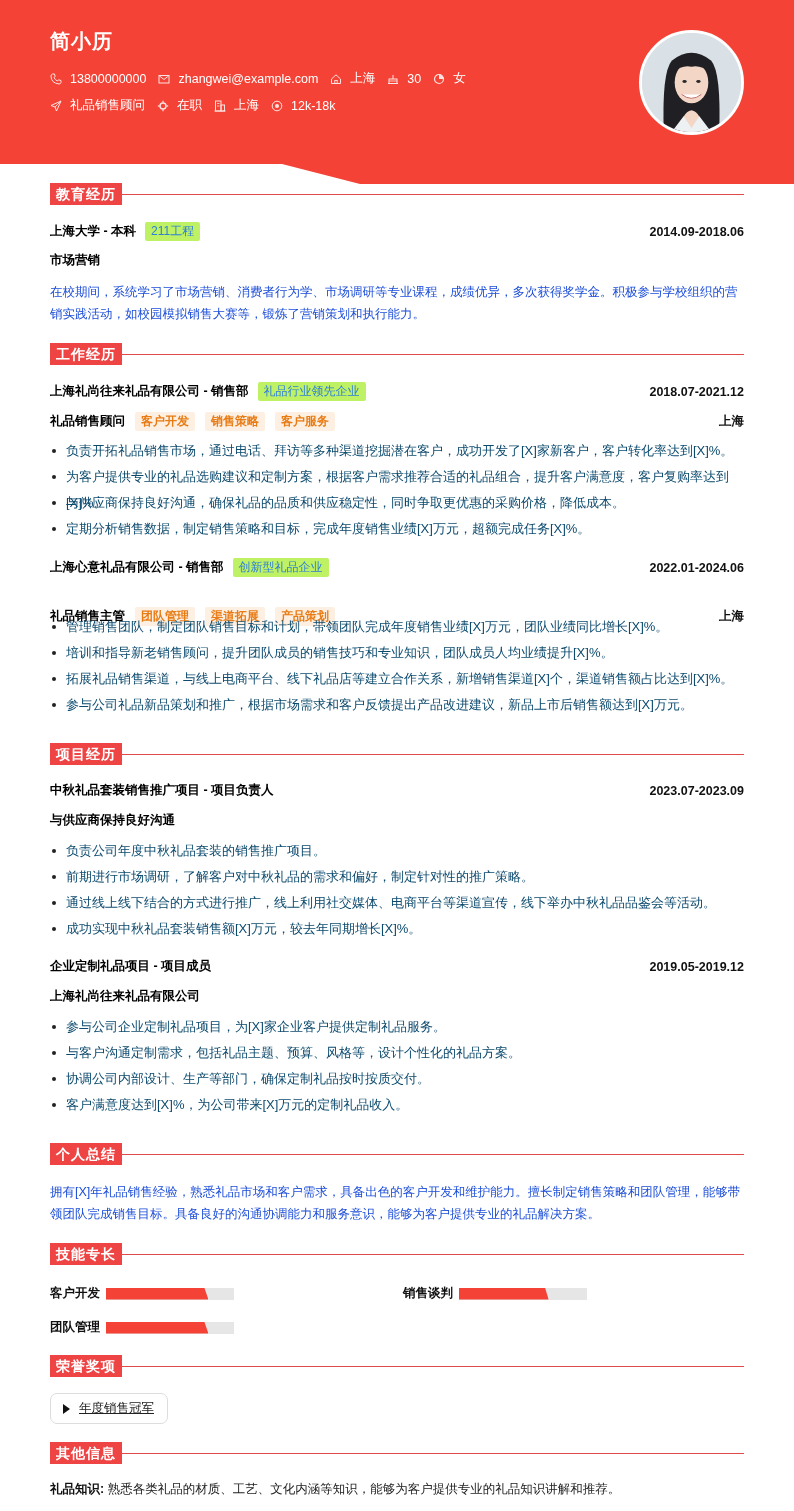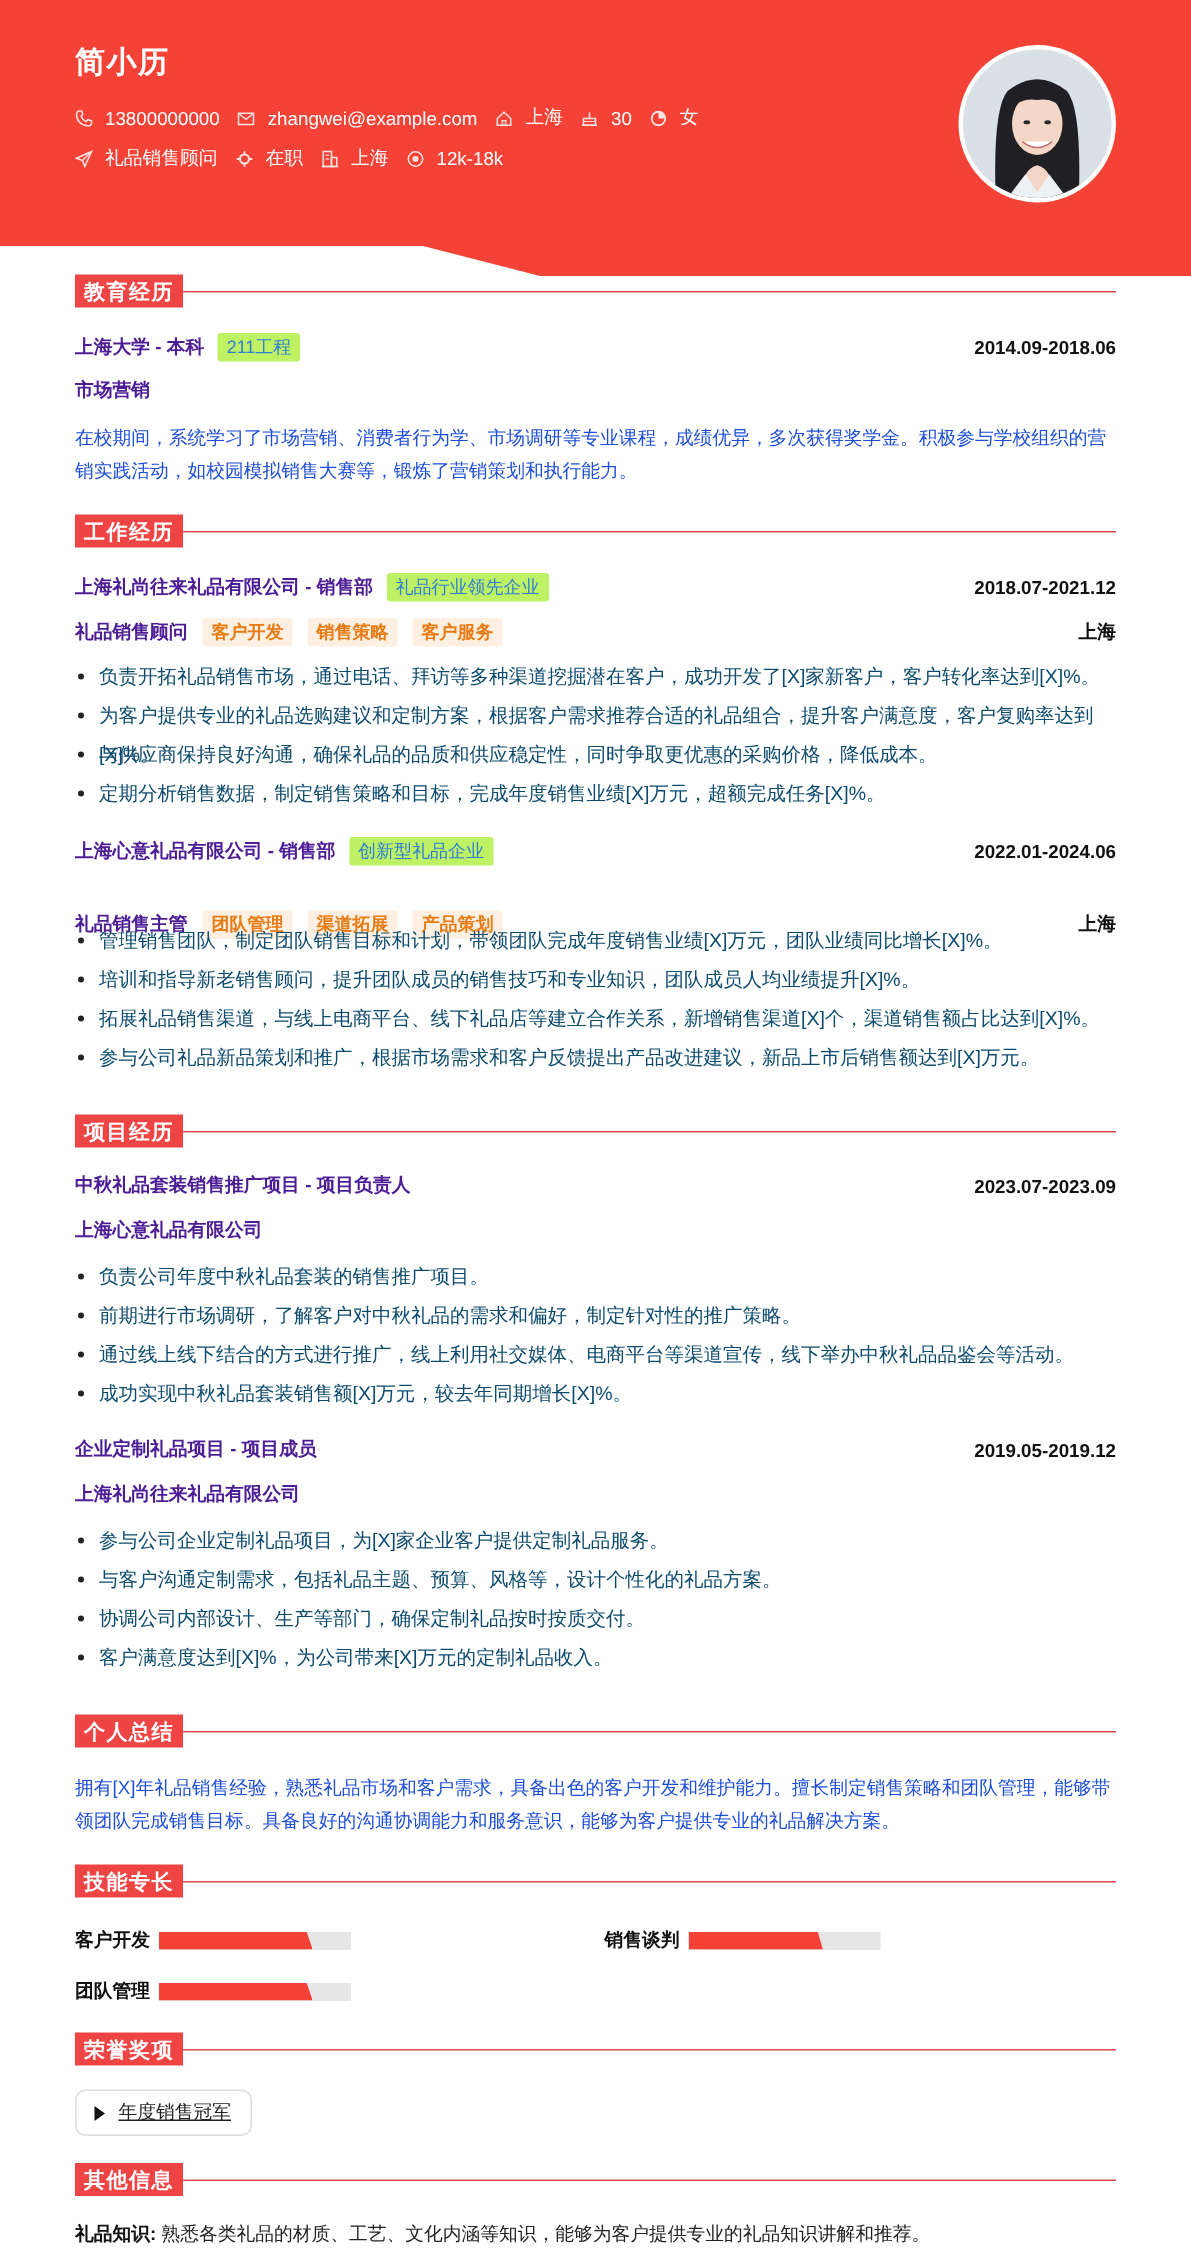--- a/index.html
+++ b/index.html
@@ -20,21 +20,21 @@
   .photo { position: absolute; left: 639px; top: 30px; width: 105px; height: 105px; border-radius: 50%; border: 3px solid #fff; overflow: hidden; background: #dfe5ea; }
   .photo svg { width: 100%; height: 100%; display: block; }
 
   
   .section-head { position: absolute; left: 50px; width: 694px; height: 22px; display: flex; align-items: center; }
   .section-head .label { background: #ef4444; color: #fff; font-size: 14px; font-weight: bold; padding: 0 6px; height: 22px; line-height: 22px; letter-spacing: 1px; }
   .section-head .line { flex: 1; height: 1px; background: #e04a4a; margin-left: 0; }
 
   .row { position: absolute; left: 50px; width: 694px; display: flex; align-items: center; justify-content: space-between; }
   .row .left { display: flex; align-items: center; }
-  .bold { font-weight: bold; font-size: 12.5px; color: #4c1d95; }
+  .bold { font-weight: bold; font-size: 12.5px; color: #000000; }
   .right { font-weight: bold; font-size: 12.5px; color: #111; }
   .tag-blue { background: #bef264; color: #2f7fd6; font-size: 12px; padding: 1px 6px; margin-left: 9px; border-radius: 2px; }
   .tag-orange { background: #fdf0e2; color: #e87b14; font-size: 12px; padding: 1px 6px; margin-left: 10px; border-radius: 2px; font-weight: bold; }
   .para { position: absolute; left: 50px; width: 694px; font-size: 12.5px; line-height: 22px; color: #1d4ed8; }
   ul.bullets { position: absolute; left: 50px; width: 694px; list-style: none; }
   ul.bullets li { position: relative; padding-left: 16px; height: 26px; line-height: 26px; font-size: 13px; color: #0c4a6e; }
   ul.bullets li::before { content: ""; position: absolute; left: 2px; top: 11px; width: 4px; height: 4px; background: #222; border-radius: 50%; }
 
   
   .skill { position: absolute; display: flex; align-items: center; }
@@ -241,21 +241,21 @@
   <div class="section-head" style="top:743px;">
     <span class="label">项目经历</span>
     <span class="line"></span>
   </div>
 
   <div class="row" style="top:782px;">
     <span class="bold">中秋礼品套装销售推广项目 - 项目负责人</span>
     <span class="right">2023.07-2023.09</span>
   </div>
   <div class="row" style="top:812px;">
-    <span class="bold">上海心意礼品有限公司</span>
+    <span class="bold">与供应商保持良好沟通</span>
   </div>
   <ul class="bullets" style="top:838px;">
     <li>负责公司年度中秋礼品套装的销售推广项目。</li>
     <li>前期进行市场调研，了解客户对中秋礼品的需求和偏好，制定针对性的推广策略。</li>
     <li>通过线上线下结合的方式进行推广，线上利用社交媒体、电商平台等渠道宣传，线下举办中秋礼品品鉴会等活动。</li>
     <li>成功实现中秋礼品套装销售额[X]万元，较去年同期增长[X]%。</li>
   </ul>
 
   <div class="row" style="top:958px;">
     <span class="bold">企业定制礼品项目 - 项目成员</span>

